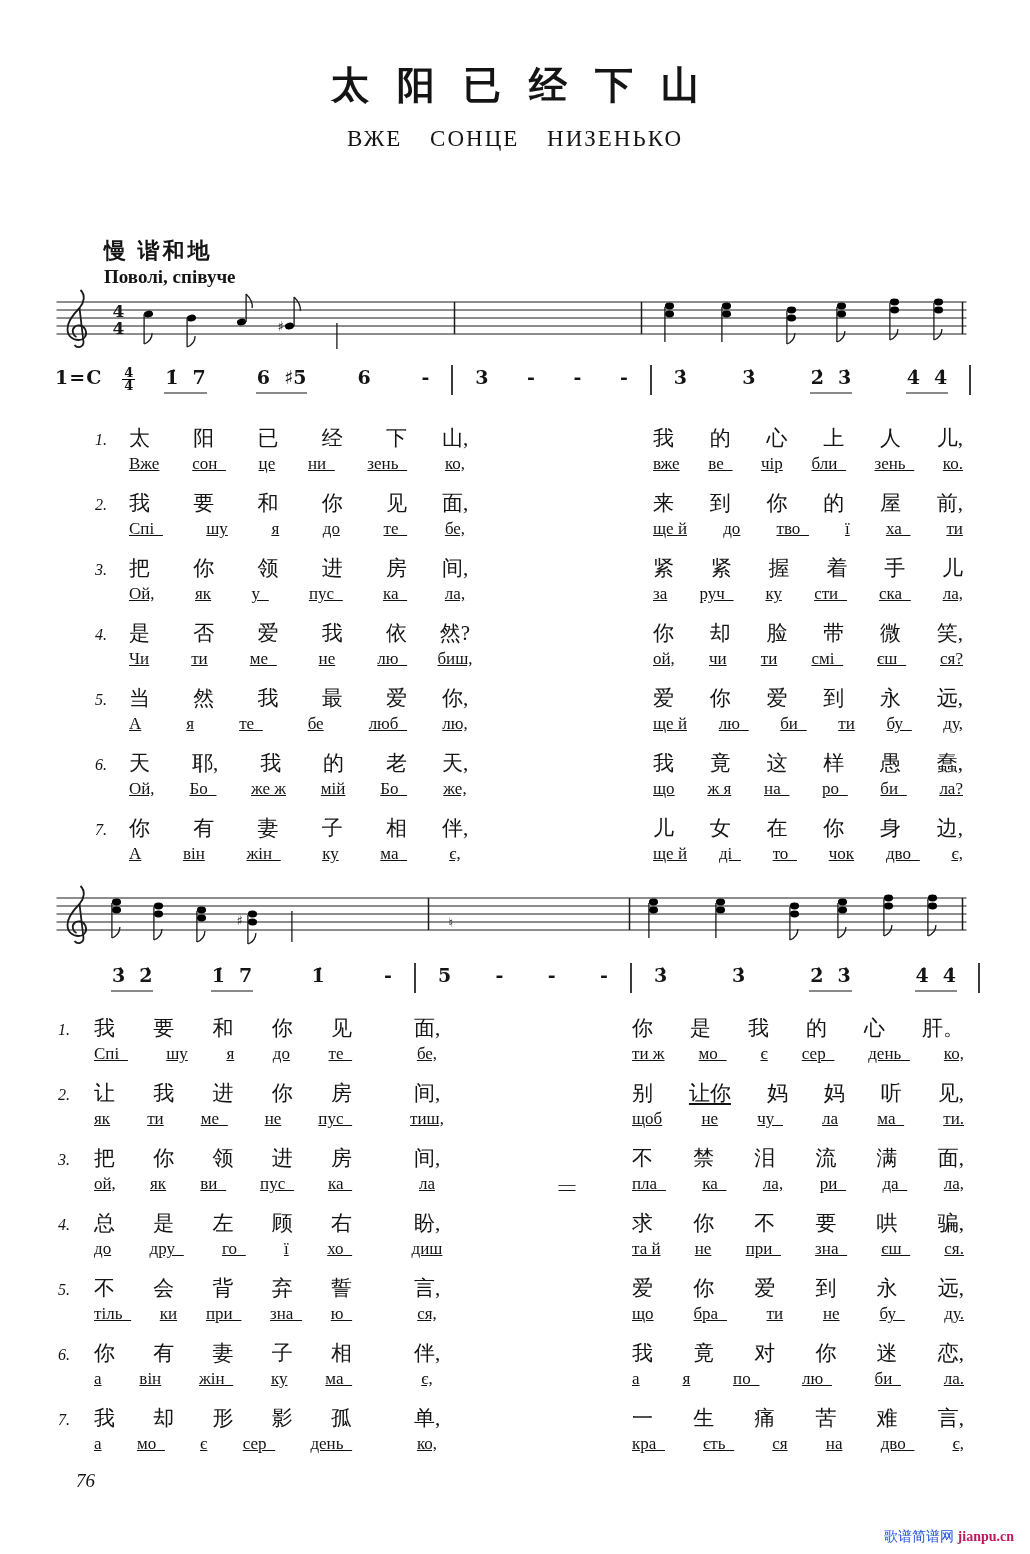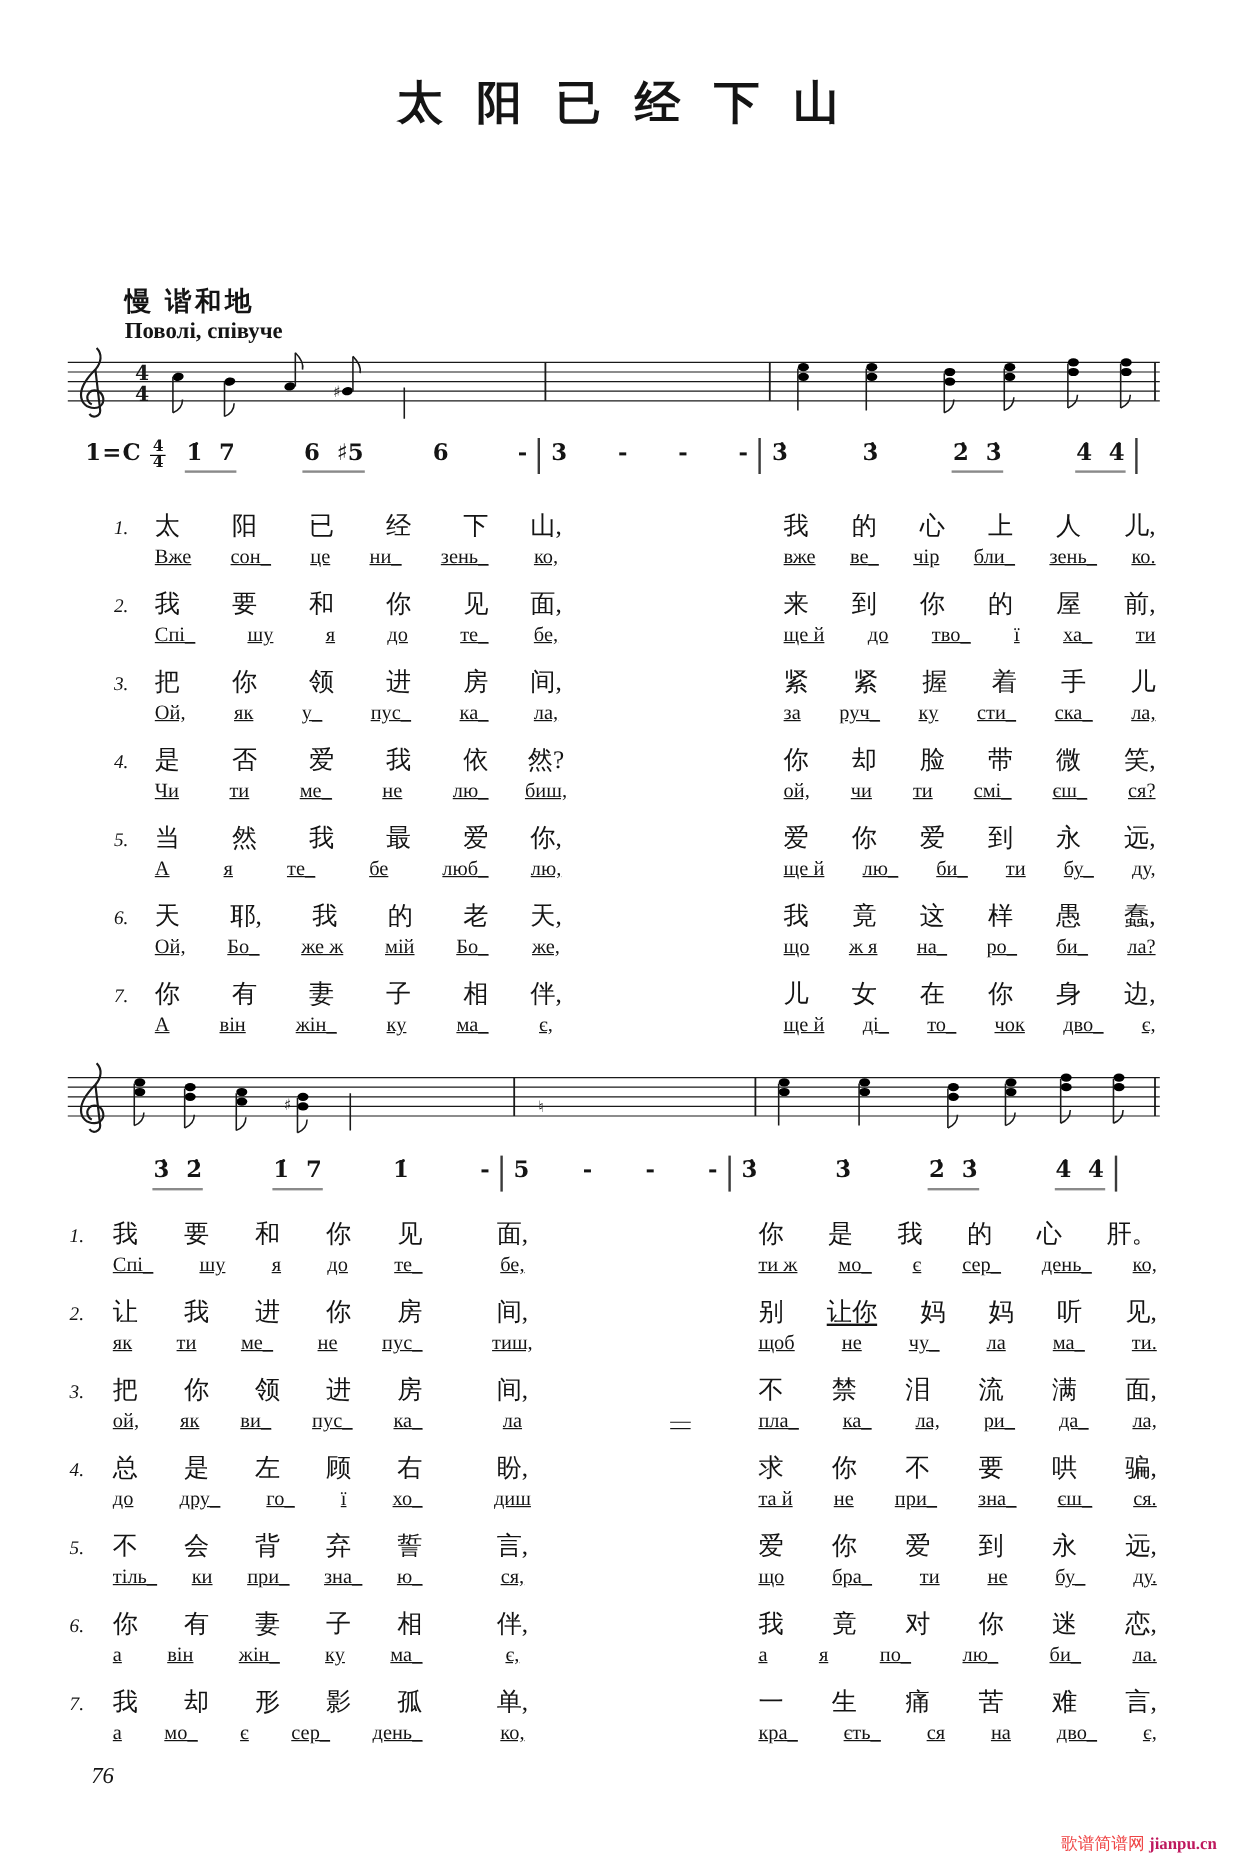--- a/index.html
+++ b/index.html
@@ -17,22 +17,22 @@
 
   .tempo{position:absolute;top:238px;left:104px;line-height:26px;}
   .tempo-cn{font-size:22px;font-weight:bold;letter-spacing:3px;}
   .tempo-uk{font-size:19px;font-weight:bold;}
 
   .staff{position:absolute;left:55px;width:915px;height:70px;}
   #staff1{top:286px;} #staff2{top:882px;}
   .staff line,.staff path{stroke:#1a1a1a;}
   .staff text{font-family:"DejaVu Serif",serif;font-weight:bold;fill:#1a1a1a;}
 
-  .jianpu{position:absolute;left:71px;width:916px;display:flex;align-items:flex-start;
-          font-family:"DejaVu Serif",serif;font-weight:bold;font-size:19px;padding-top:6px;}
+  .jianpu{position:absolute;left:55px;width:916px;display:flex;align-items:flex-start;
+          font-family:"DejaVu Serif",serif;font-weight:bold;font-size:19px;padding-top:6px;gap:13px;}
   #jianpu1{top:360px;} #jianpu2{top:958px;padding-left:48px;}
   .key{letter-spacing:1px;margin-right:5px;}
   .frac{display:inline-flex;flex-direction:column;align-items:center;font-size:13px;
         line-height:12px;margin:1px 8px 0 2px;}
   .frac b:first-child{border-bottom:1.5px solid #000;padding:0 2px;}
   .measure{display:flex;justify-content:space-between;box-sizing:border-box;padding:0 8px;}
   #jianpu1 .m0{width:302px;} #jianpu1 .m1{width:182px;} #jianpu1 .m2{width:312px;}
   #jianpu2 .m0{width:298px;} #jianpu2 .m1{width:188px;} #jianpu2 .m2{width:320px;}
   .grp{display:flex;gap:14px;padding:0 1px 4px;}
   .grp.u{border-bottom:2px solid #8a8a8a;}
@@ -48,29 +48,30 @@
   .vnum{font-style:italic;font-size:16px;}
   .wgroup{display:flex;justify-content:space-between;}
   .syll{white-space:nowrap;}
   .cn{font-size:21px;}
   .uk{font-size:17px;text-decoration:underline;}
   .hold,.gapcell{text-align:center;white-space:nowrap;}
   .ul{text-decoration:underline;text-underline-offset:3px;text-align:right;}
 
   .pagenum{position:absolute;left:76px;top:1470px;font-size:19px;font-style:italic;}
   .watermark{position:absolute;right:16px;bottom:8px;font-size:14px;white-space:nowrap;}
-  .wm-cn{color:#ef4444;}
+  .wm-cn{color:#1d4ed8;}
   .wm-url{color:#be185d;font-weight:bold;}
 </style>
 </head>
 <body>
 
 <div class="page">
 
   <div class="title">太阳已经下山</div>
+  <div class="subtitle">ВЖЕ СОНЦЕ НИЗЕНЬКО</div>
 
 
   <div class="tempo">
     <div class="tempo-cn">慢  谐和地</div>
     <div class="tempo-uk">Поволі, співуче</div>
   </div>
 
   <svg id="staff1" class="staff" viewBox="0 -8 912 70">
     <g stroke-width="1">
       <line x1="0" y1="8" x2="910" y2="8"></line>

